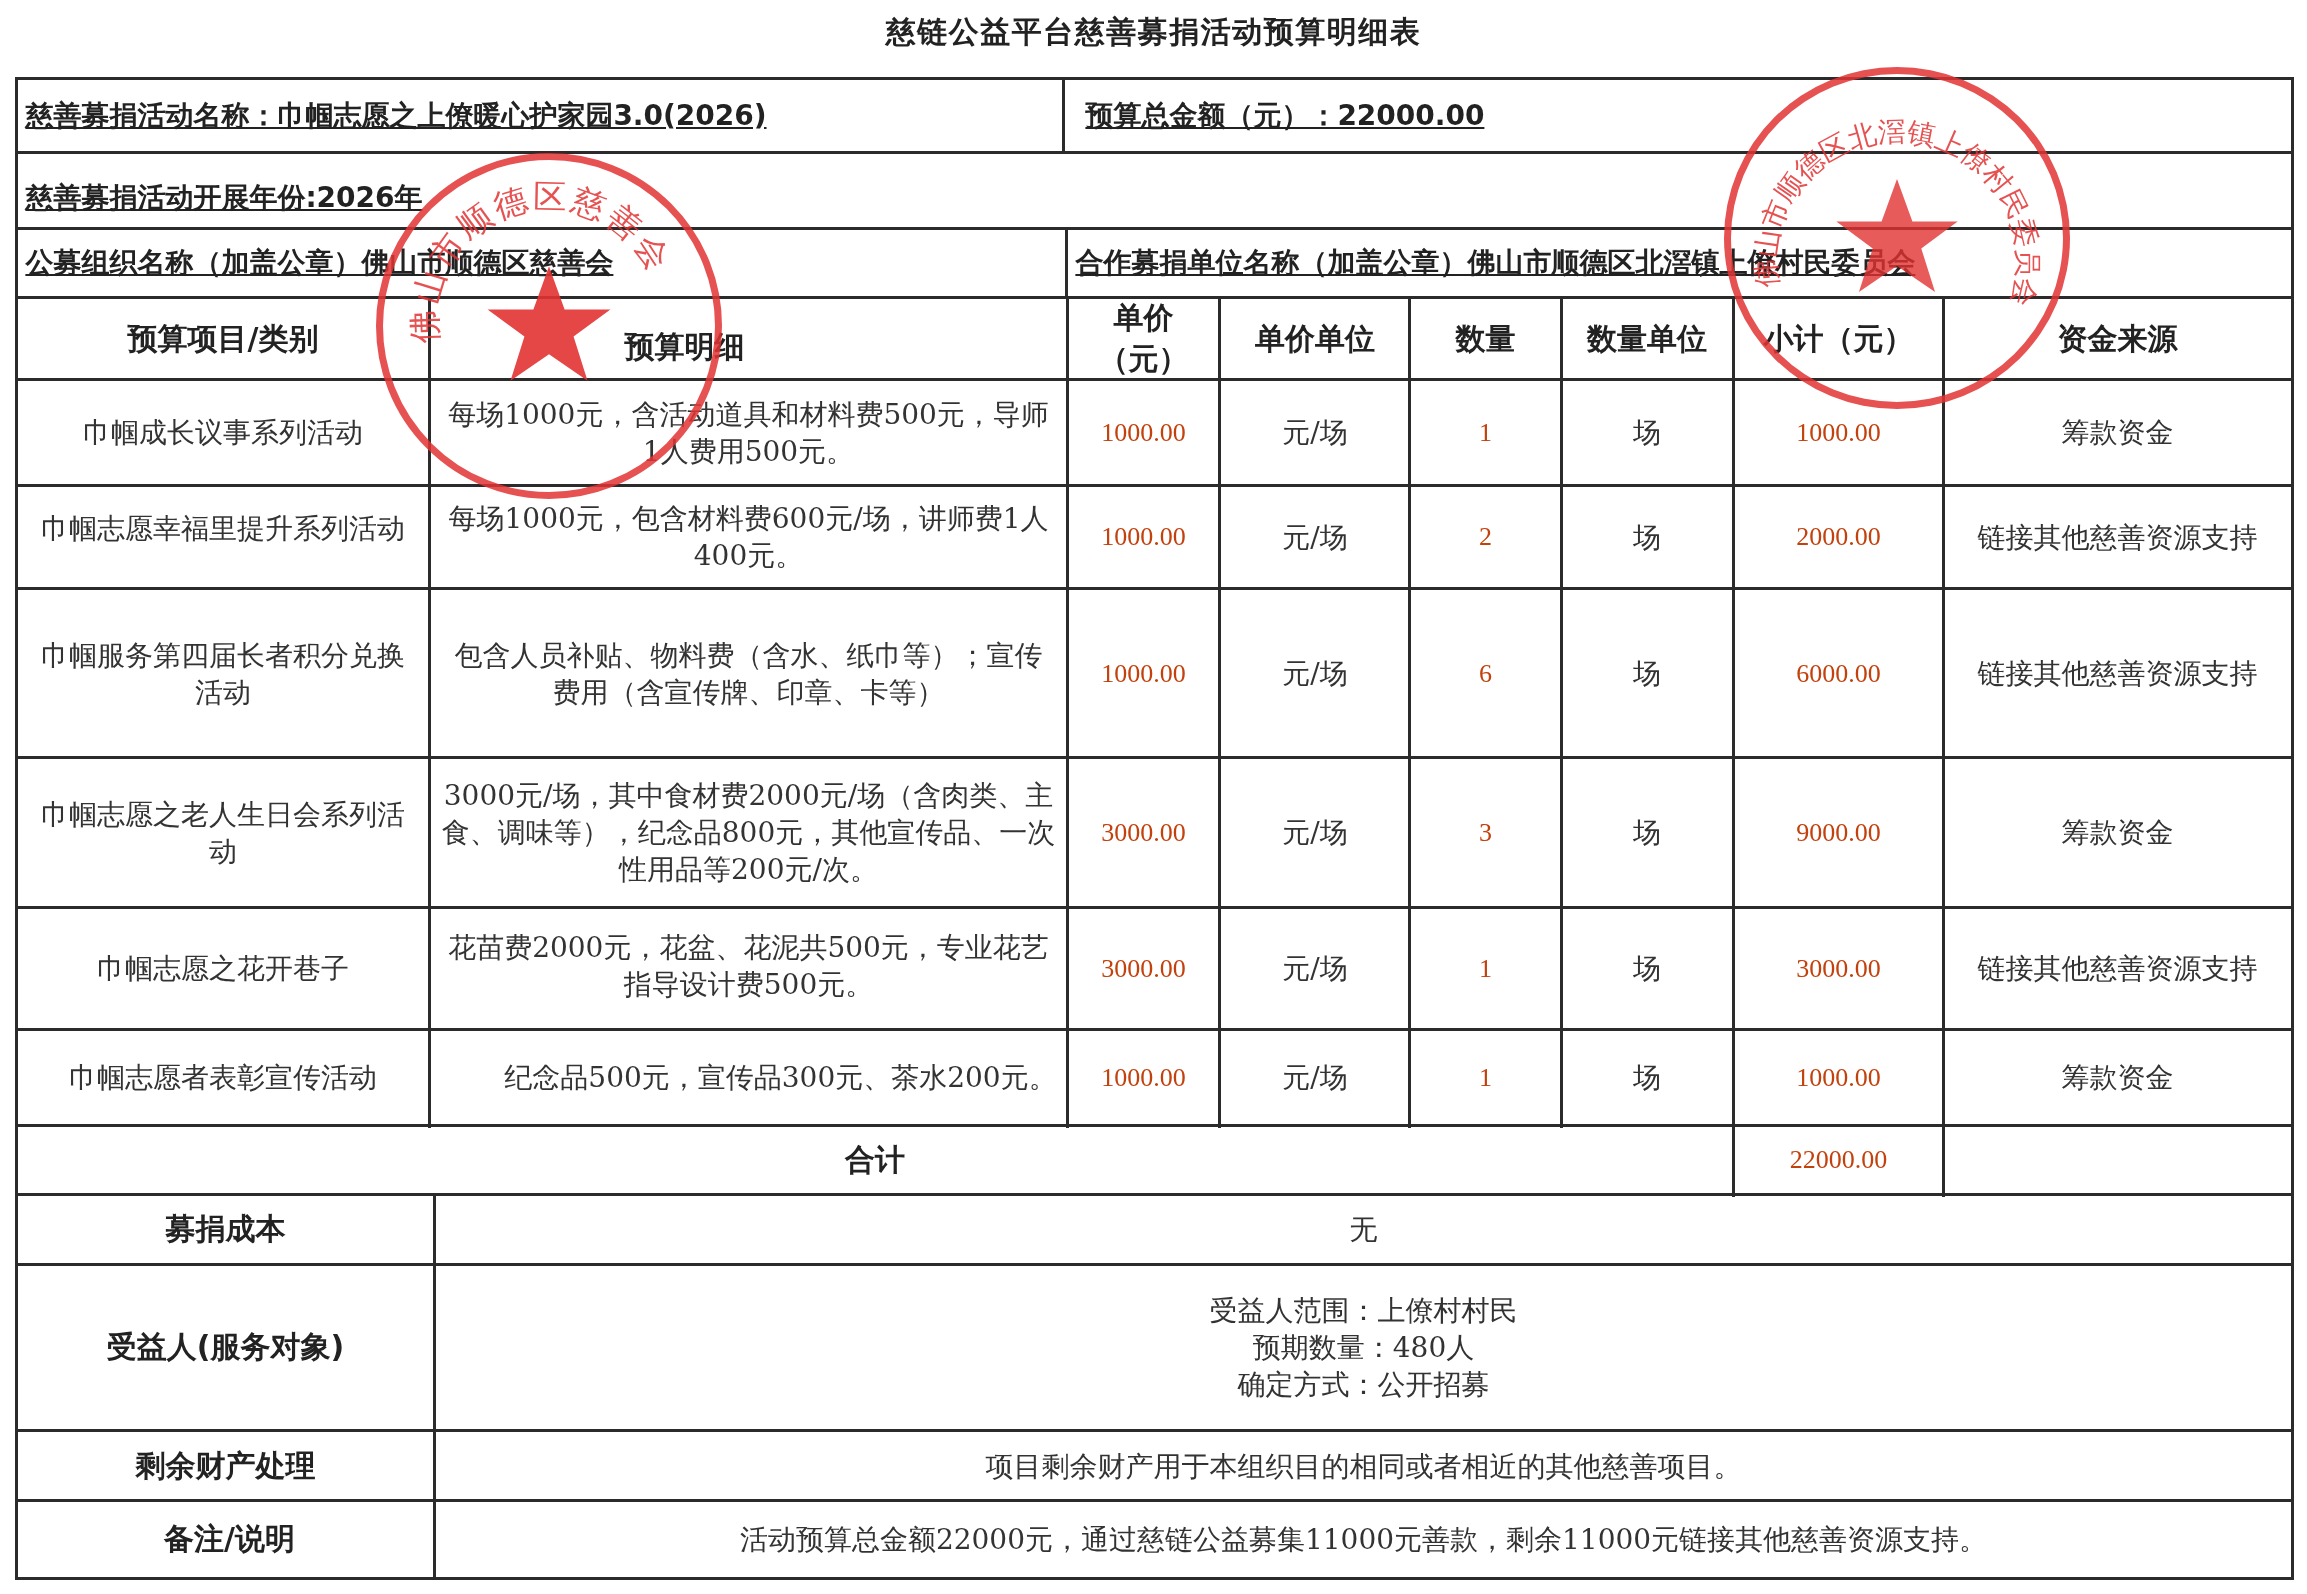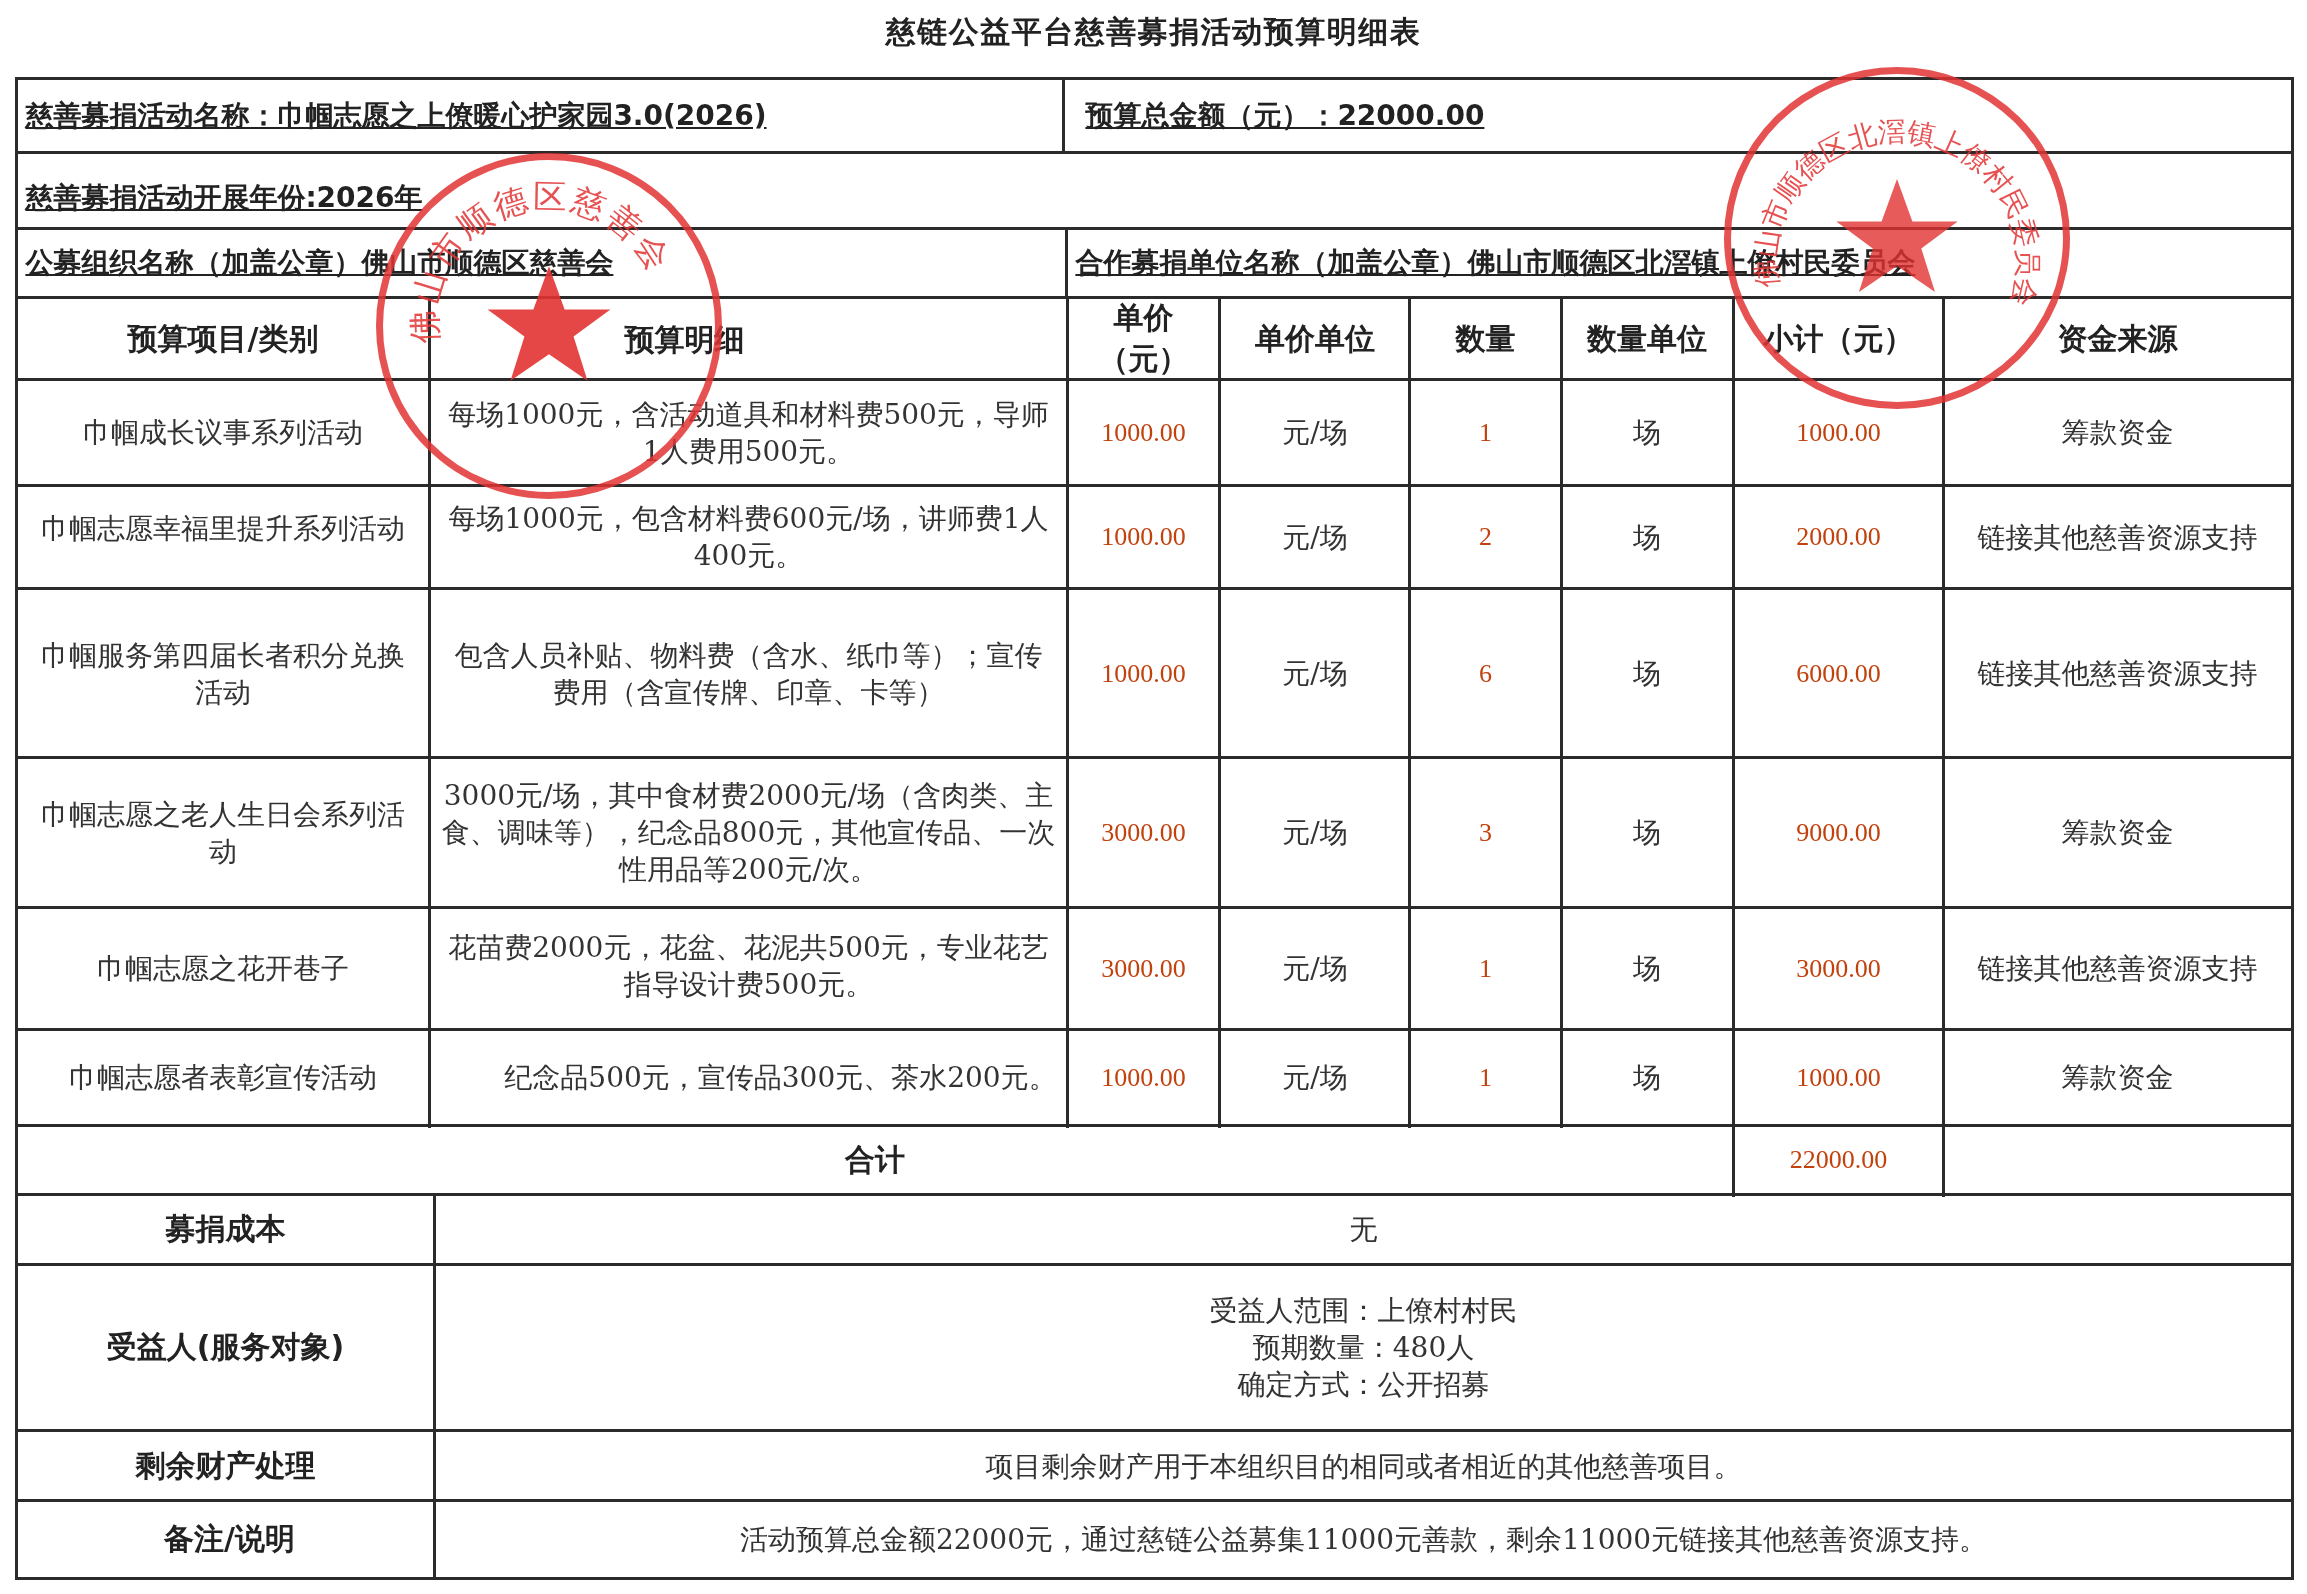--- a/index.html
+++ b/index.html
@@ -55,21 +55,21 @@
 <div class="vl" style="left:1942px;top:296px;height:901px;"></div>
 <div class="vl" style="left:433px;top:1193px;height:386px;"></div>
 
 <div class="cell info" style="left:18px;top:80px;width:1042px;height:71px;">慈善募捐活动名称：巾帼志愿之上僚暖心护家园3.0(2026)</div>
 <div class="cell info" style="left:1078px;top:80px;width:1221px;height:71px;">预算总金额（元）：22000.00</div>
 <div class="cell info" style="left:18px;top:154px;width:1042px;height:73px;margin-top:7px;">慈善募捐活动开展年份:2026年</div>
 <div class="cell info" style="left:18px;top:230px;width:1042px;height:66px;">公募组织名称（加盖公章）佛山市顺德区慈善会</div>
 <div class="cell info" style="left:1068px;top:230px;width:1221px;height:66px;">合作募捐单位名称（加盖公章）佛山市顺德区北滘镇上僚村民委员会</div>
 
 <div class="cell hdr" style="left:18px;top:299px;width:410px;height:80px;">预算项目/类别</div>
-<div class="cell hdr" style="left:431px;top:300px;width:507px;height:80px;">预算明细</div>
+<div class="cell hdr" style="left:431px;top:307px;width:507px;height:80px;">预算明细</div>
 <div class="cell hdr" style="left:1069px;top:299px;width:149px;height:80px;">单价（元）</div>
 <div class="cell hdr" style="left:1221px;top:299px;width:188px;height:80px;">单价单位</div>
 <div class="cell hdr" style="left:1411px;top:299px;width:149px;height:80px;">数量</div>
 <div class="cell hdr" style="left:1563px;top:299px;width:168px;height:80px;">数量单位</div>
 <div class="cell hdr" style="left:1735px;top:299px;width:207px;height:80px;">小计（元）</div>
 <div class="cell hdr" style="left:1944px;top:299px;width:347px;height:80px;">资金来源</div>
 
 <div class="cell body-t" style="left:18px;top:381px;width:410px;height:103px;">巾帼成长议事系列活动</div>
 <div class="cell body-t" style="left:431px;top:381px;width:635px;height:103px;">每场1000元，含活动道具和材料费500元，导师1人费用500元。</div>
 <div class="cell num" style="left:1069px;top:381px;width:149px;height:103px;">1000.00</div>

